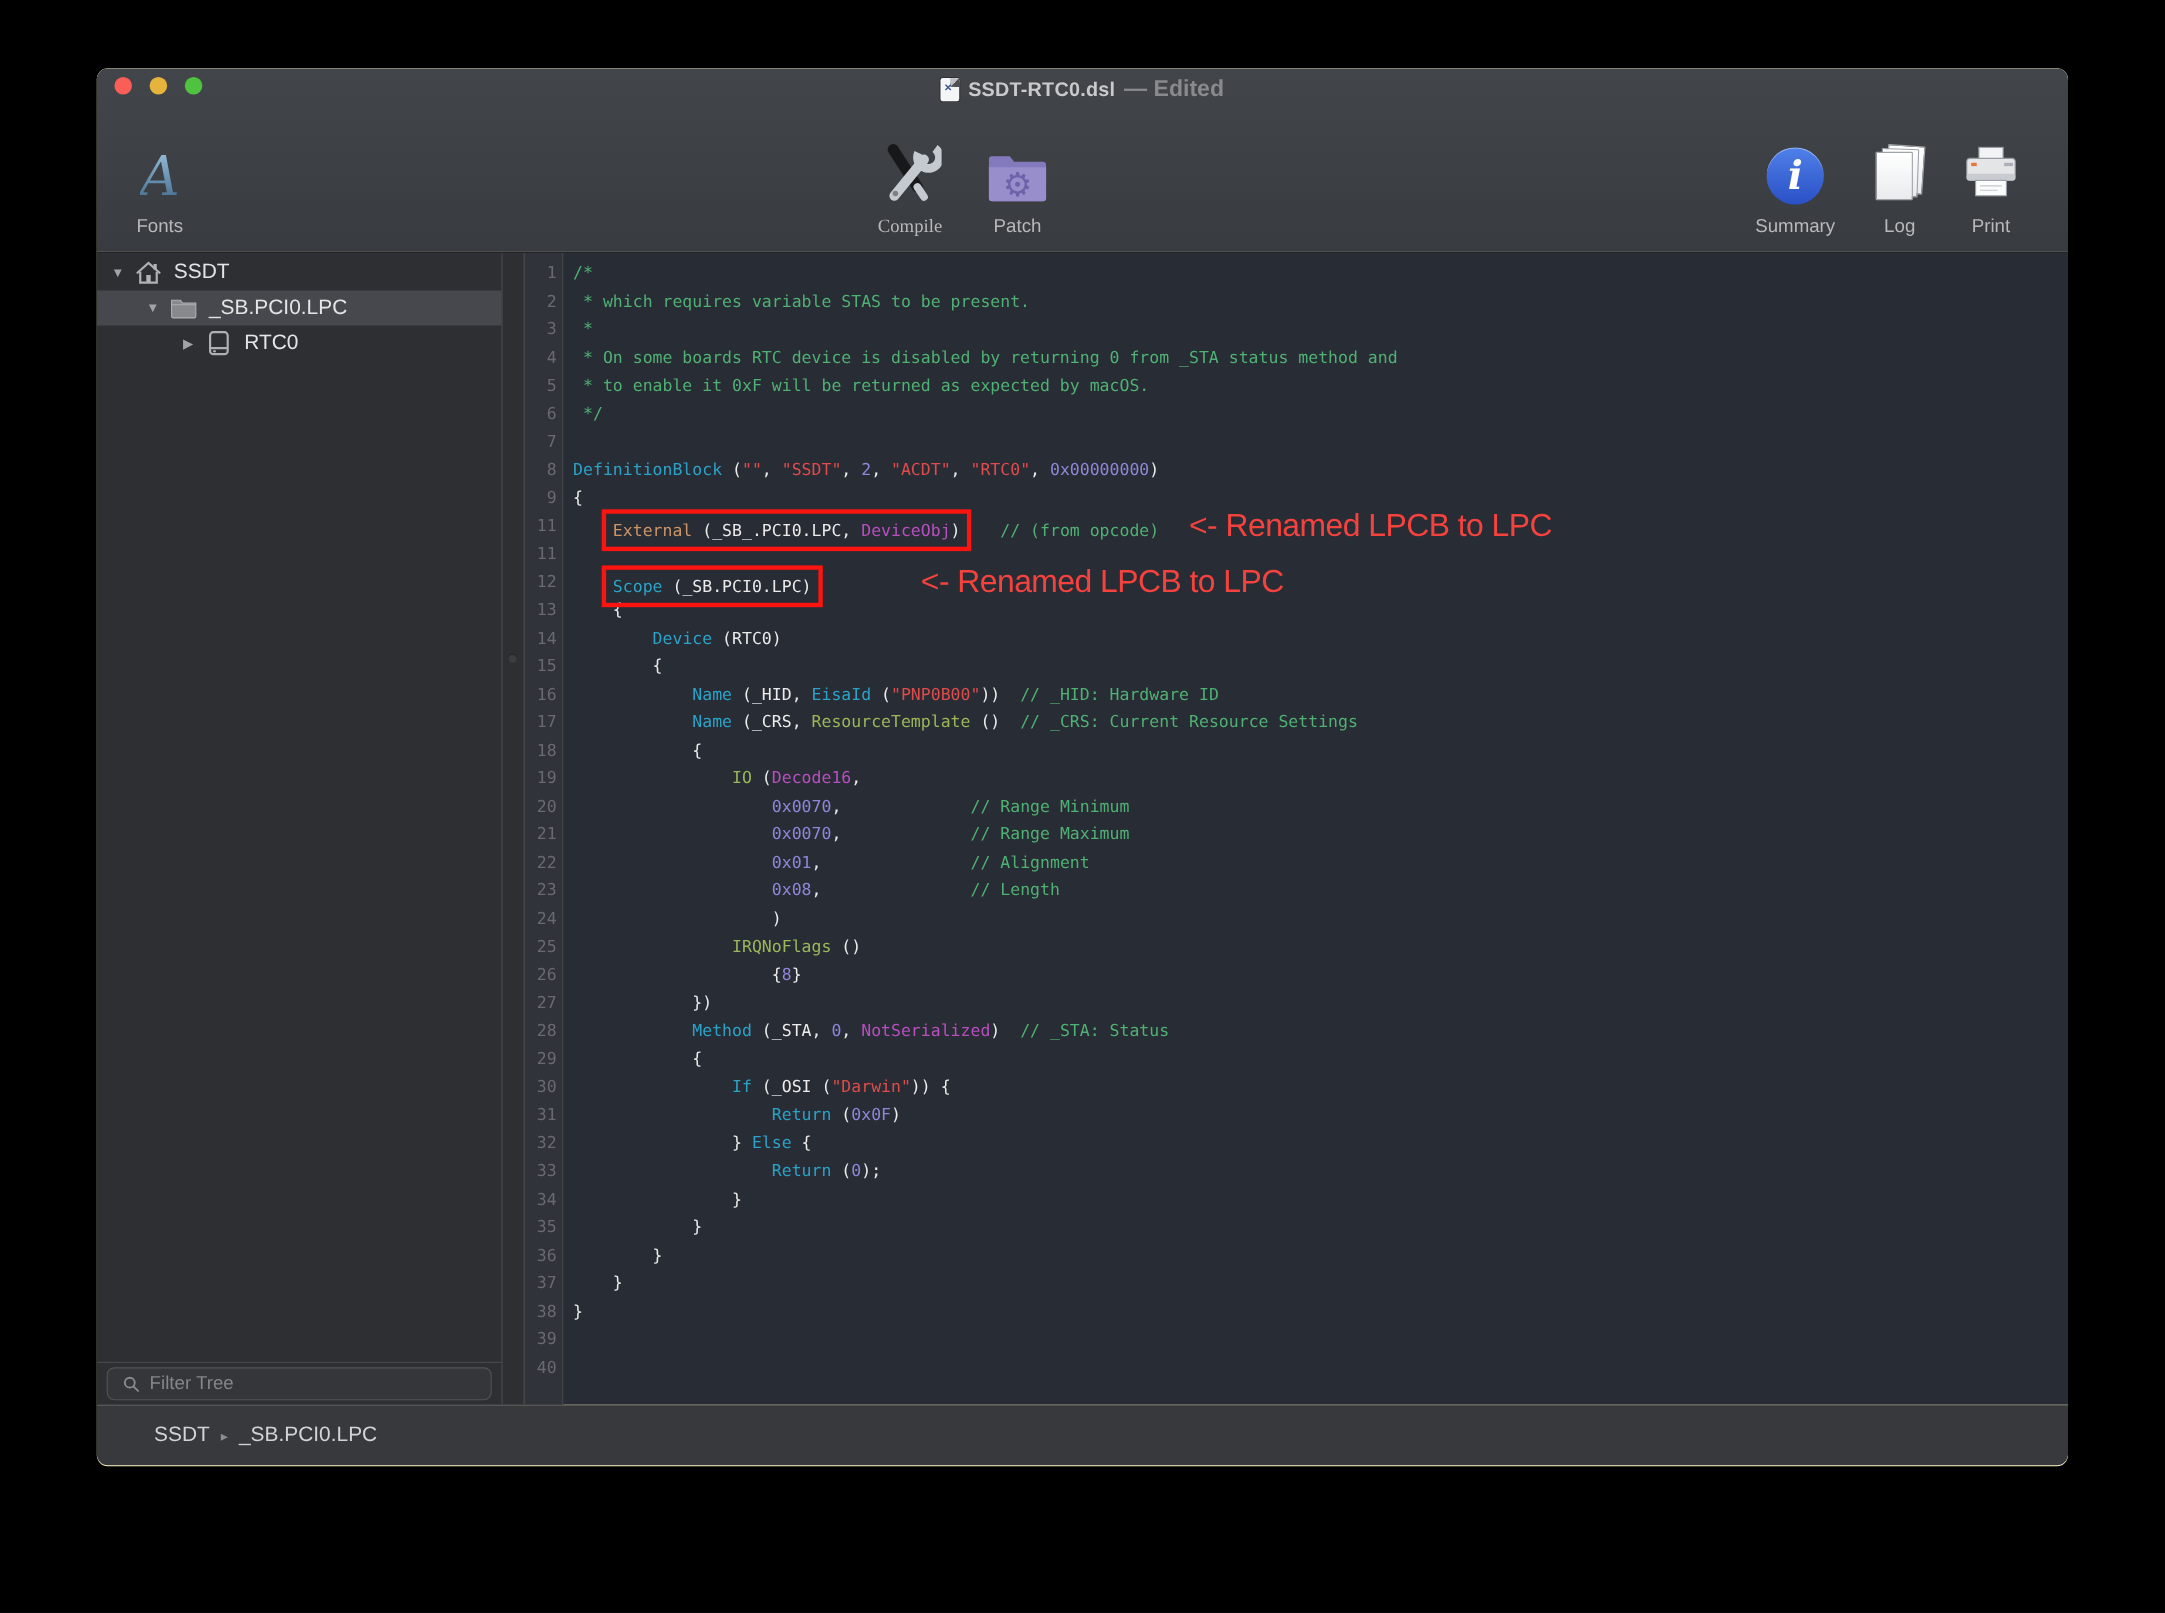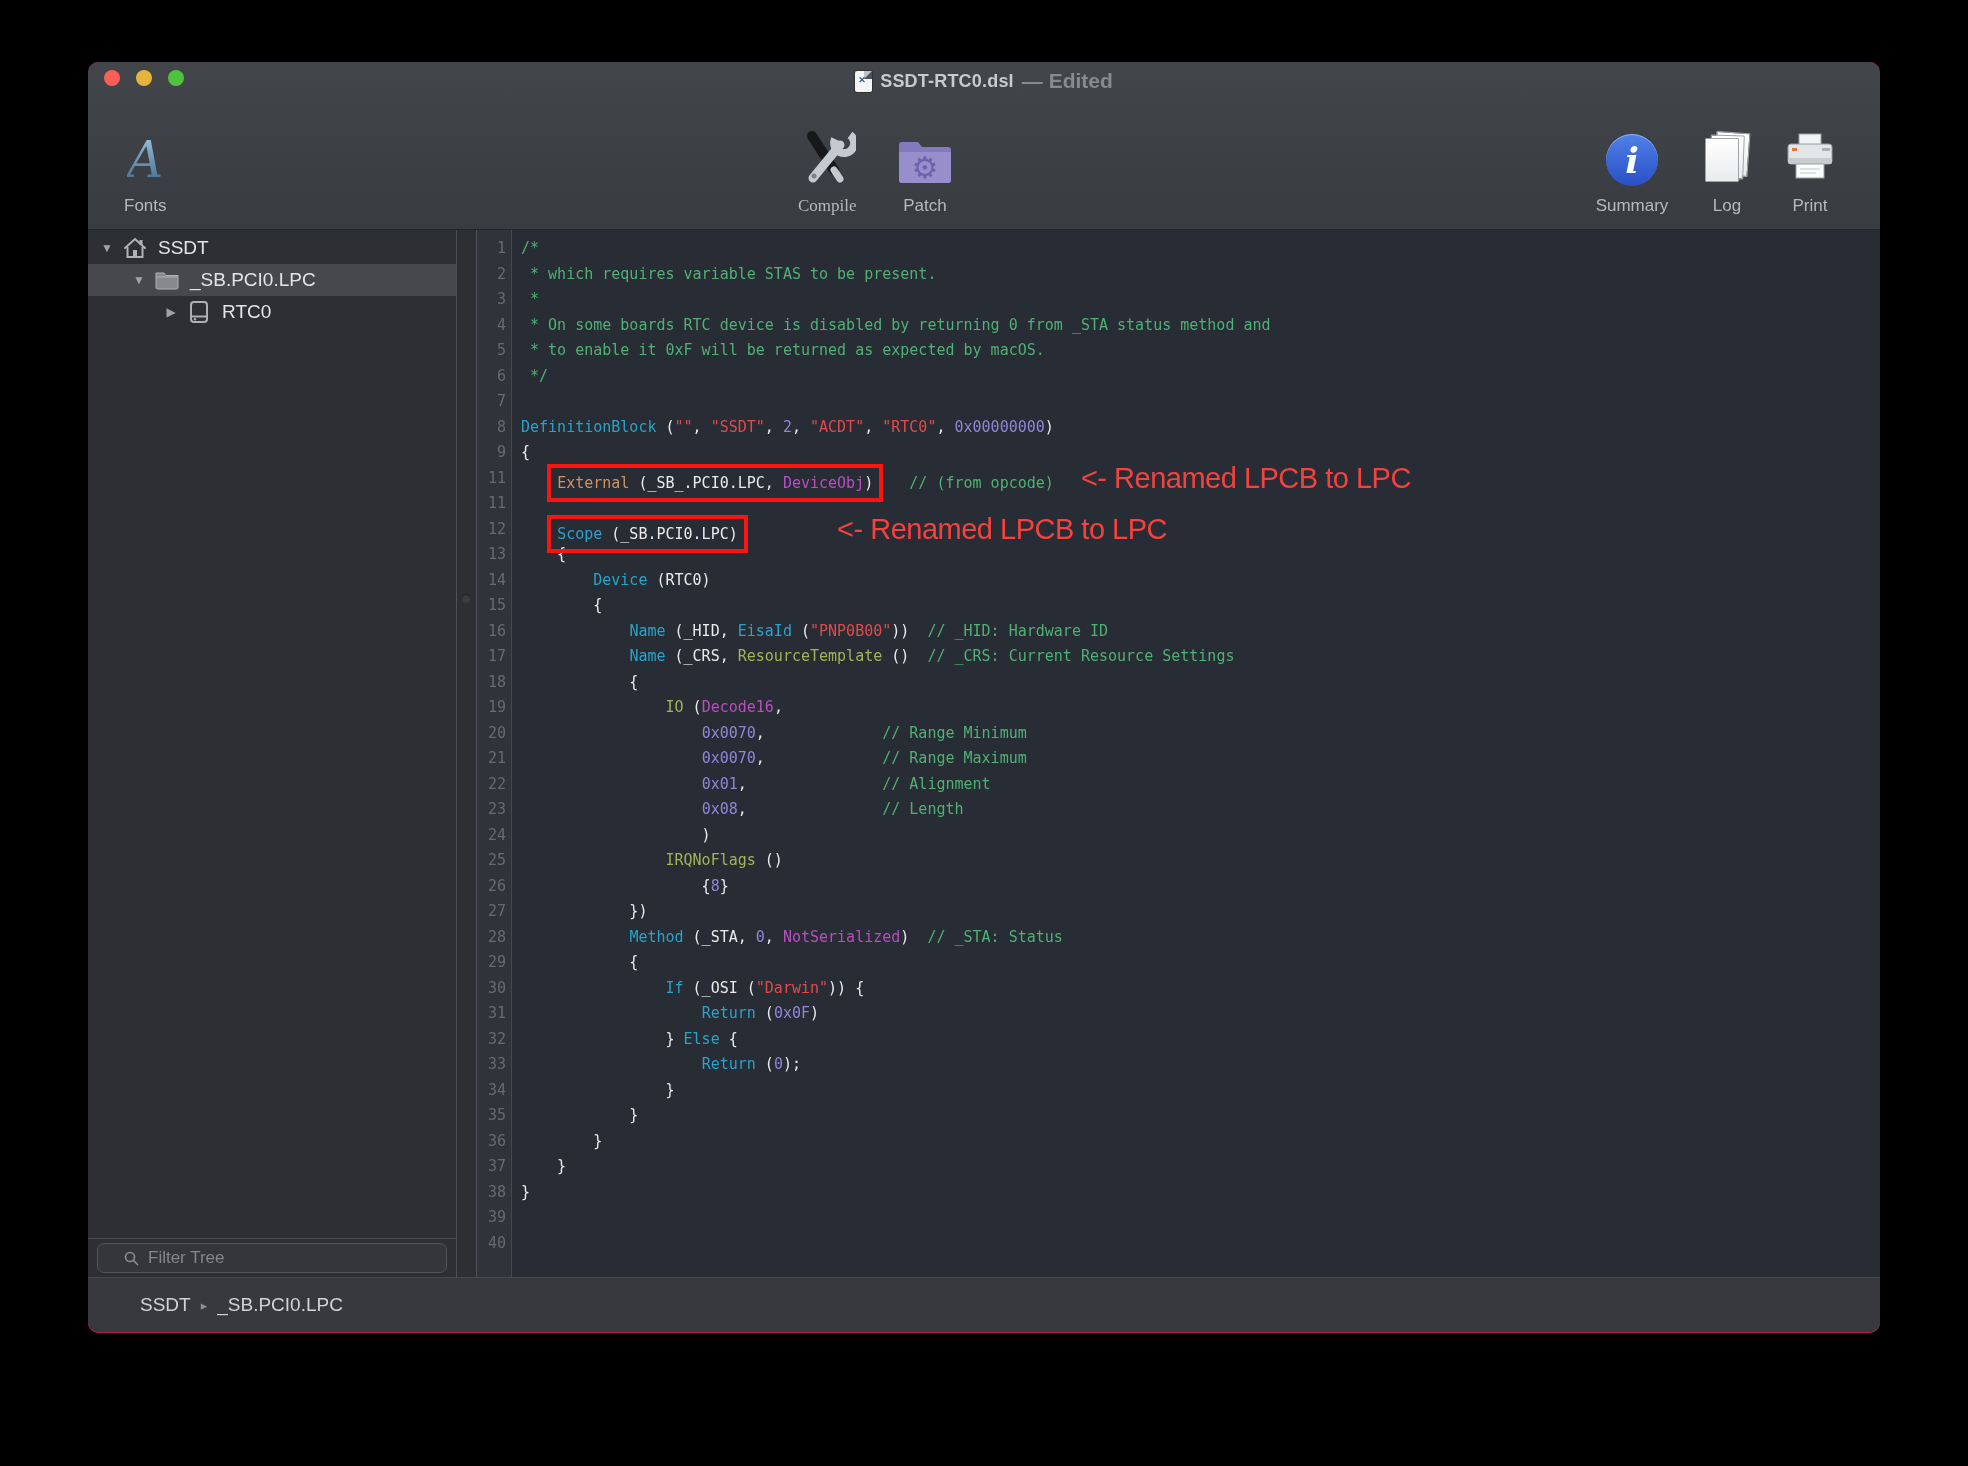--- a/index.html
+++ b/index.html
@@ -1,18 +1,18 @@
 <!DOCTYPE html>
 <html style="--tok-pln: #ebebec; --tok-com: #4fb173; --tok-kw: #2ba3c9; --tok-ext: #cd9466; --tok-typ: #b84fc0; --tok-res: #9db659; --tok-num: #8f86d8; --tok-str: #e04b4b; --tok-annot: #f4423e; --box-red: #fb1410;"><head>
 <meta charset="utf-8">
 <style>
   html,body{margin:0;padding:0;background:#000;width:1968px;height:1466px;overflow:hidden;
     font-family:"Liberation Sans",sans-serif;-webkit-font-smoothing:antialiased;}
   #window{position:absolute;left:88px;top:62px;width:1792px;height:1271px;border-radius:10px;
-    background:#be185d;box-shadow:0 25px 70px rgba(0,0,0,.85);overflow:hidden;}
+    background:#fef9c3;box-shadow:0 25px 70px rgba(0,0,0,.85);overflow:hidden;}
   
   #header{position:relative;height:168px;background:linear-gradient(#424549,#383b3f);
     border-bottom:1px solid #242528;box-sizing:border-box;border-radius:10px 10px 0 0;}
   .traffic{position:absolute;top:8px;left:16px;display:flex;gap:16px;}
   .light{width:16px;height:16px;border-radius:50%;}
   .light.red{background:#f95e57;}
   .light.yellow{background:#e5b43c;}
   .light.green{background:#4fc33f;}
   #titlebar{position:absolute;top:6px;left:0;right:0;height:26px;display:flex;align-items:center;justify-content:center;gap:8px;}
   .doc-icon{width:17px;height:21px;background:#f4f5f6;border-radius:2px;position:relative;box-shadow:0 0 0 1px rgba(0,0,0,.25);}
@@ -35,21 +35,21 @@
   .pages .p3{left:0;top:6px;}
   
   #content{position:relative;display:flex;height:1047px;background:#282c34;}
   #sidebar{width:369px;background:#2e2f32;border-right:1px solid #505156;display:flex;flex-direction:column;box-sizing:border-box;}
   #tree{flex:1;padding-top:2px;}
   .tree-row{height:32px;display:flex;align-items:center;font-size:19px;color:#e3e4e6;white-space:nowrap;}
   .tree-row.selected{background:#46484d;}
   .tri{width:14px;text-align:center;font-size:12px;color:#a2a3a7;margin-right:8px;flex:none;}
   .tree-ico{width:26px;height:24px;margin-right:10px;flex:none;display:flex;align-items:center;justify-content:center;}
   #filter-wrap{height:38px;border-top:1px solid #4a4b4f;display:flex;align-items:center;padding:0 9px;}
-  #filter-box{flex:1;height:28px;background:#353639;border:1px solid #525357;border-radius:7px;display:flex;align-items:center;padding:0 26px;gap:7px;}
+  #filter-box{flex:1;height:28px;background:#353639;border:1px solid #525357;border-radius:7px;display:flex;align-items:center;padding:0 14px;gap:7px;}
   #filter-box input{flex:1;background:transparent;border:none;outline:none;color:#cfd0d2;font-size:17px;font-family:"Liberation Sans",sans-serif;}
   #filter-box input::placeholder{color:#85868a;}
   #divider{width:19px;background:#2e2f32;border-right:1px solid #505156;position:relative;flex:none;}
   #divider .dimple{position:absolute;left:5px;top:364px;width:8px;height:8px;border-radius:50%;background:#3c3d41;box-shadow:inset 0 1px 1px rgba(0,0,0,.5),0 1px 0 rgba(255,255,255,.06);}
   #gutter{width:34px;background:#30333a;border-right:1px solid #46484d;padding-top:6px;flex:none;}
   .lnum{height:25.5px;line-height:25.5px;text-align:right;padding-right:5px;color:#686a6f;
     font-family:"DejaVu Sans Mono",monospace;font-size:15px;}
   #code-area{flex:1;padding:6px 0 0 9px;overflow:hidden;}
   .code-line{height:25.5px;line-height:25.5px;white-space:pre;font-family:"DejaVu Sans Mono",monospace;font-size:15px;}
   .tok.pln{color:var(--tok-pln);}

